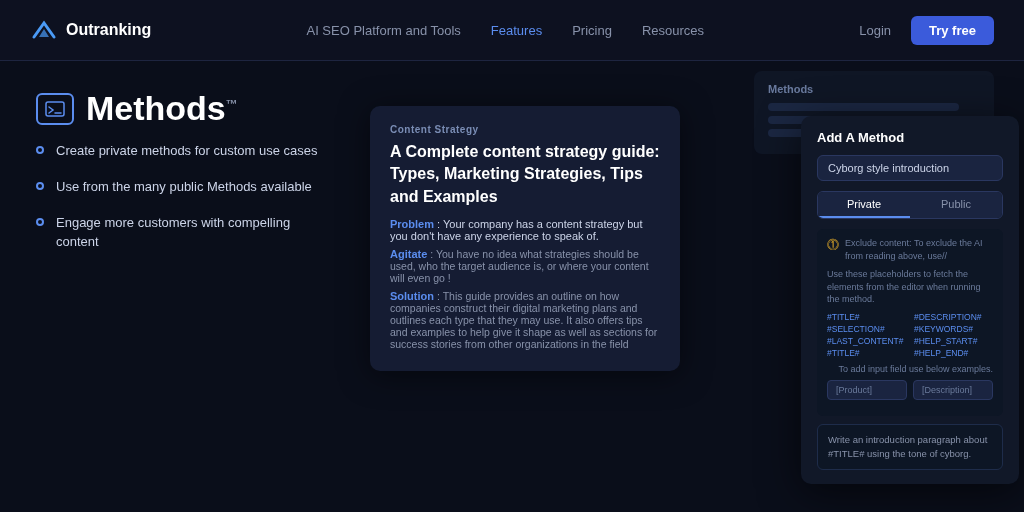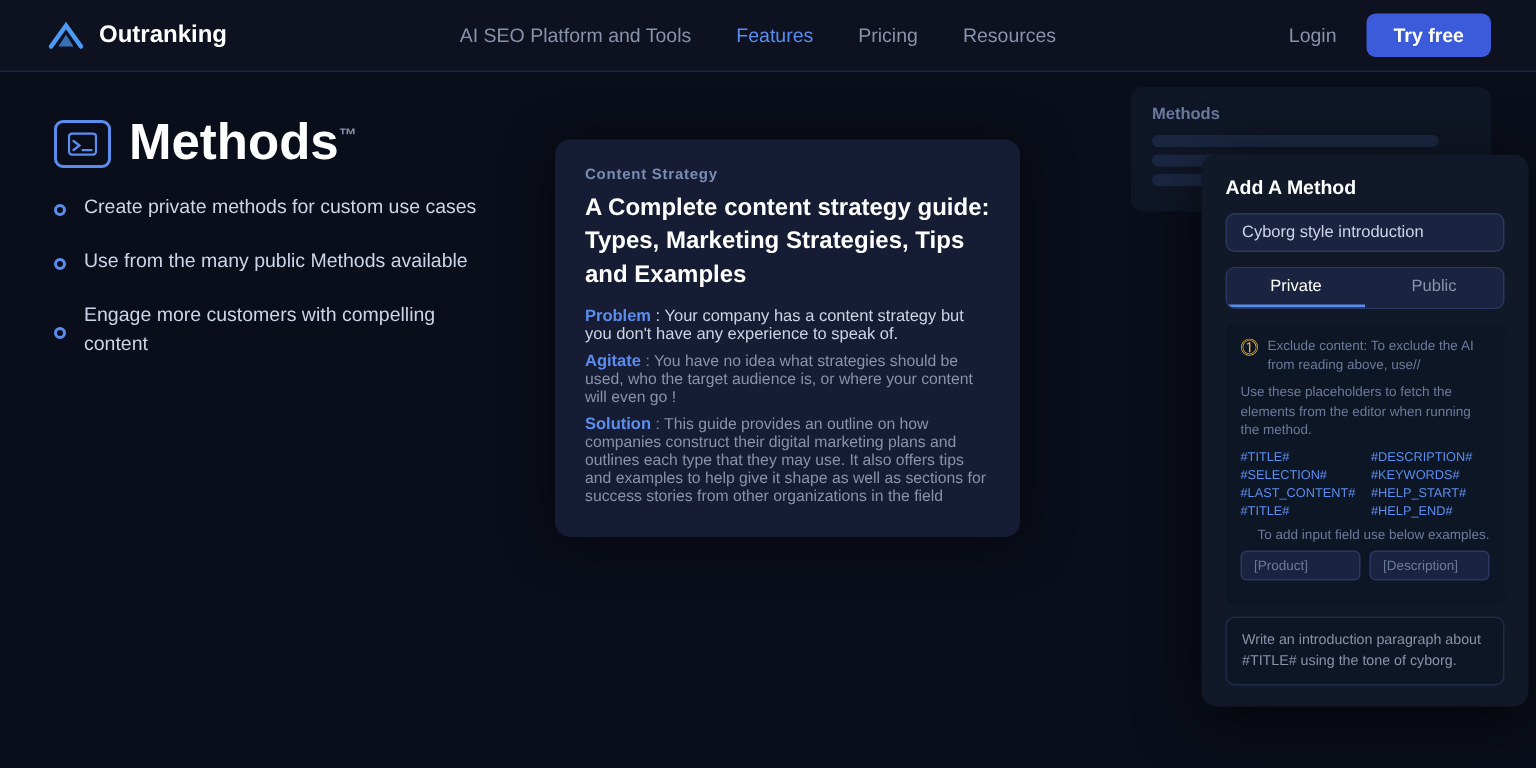--- a/index.html
+++ b/index.html
@@ -12,21 +12,21 @@
       overflow: hidden;
     }
 
     
     .navbar {
       background-color: #0d1120;
       display: flex;
       align-items: center;
       justify-content: space-between;
       padding: 0 30px;
-      height: 48px;
+      height: 61px;
       border-bottom: 1px solid #1e2540;
     }
     .navbar-logo {
       display: flex;
       align-items: center;
       gap: 8px;
     }
     .logo-icon {
       width: 28px;
       height: 22px;
@@ -121,21 +121,21 @@
       max-width: 280px;
     }
     .feature-list {
       list-style: none;
       display: flex;
       flex-direction: column;
       gap: 18px;
     }
     .feature-item {
       display: flex;
-      align-items: center;
+      align-items: flex-start;
       gap: 12px;
     }
     .feature-dot {
       width: 8px;
       height: 8px;
       border-radius: 50%;
       border: 2px solid #5b8def;
       flex-shrink: 0;
       margin-top: 4px;
     }

